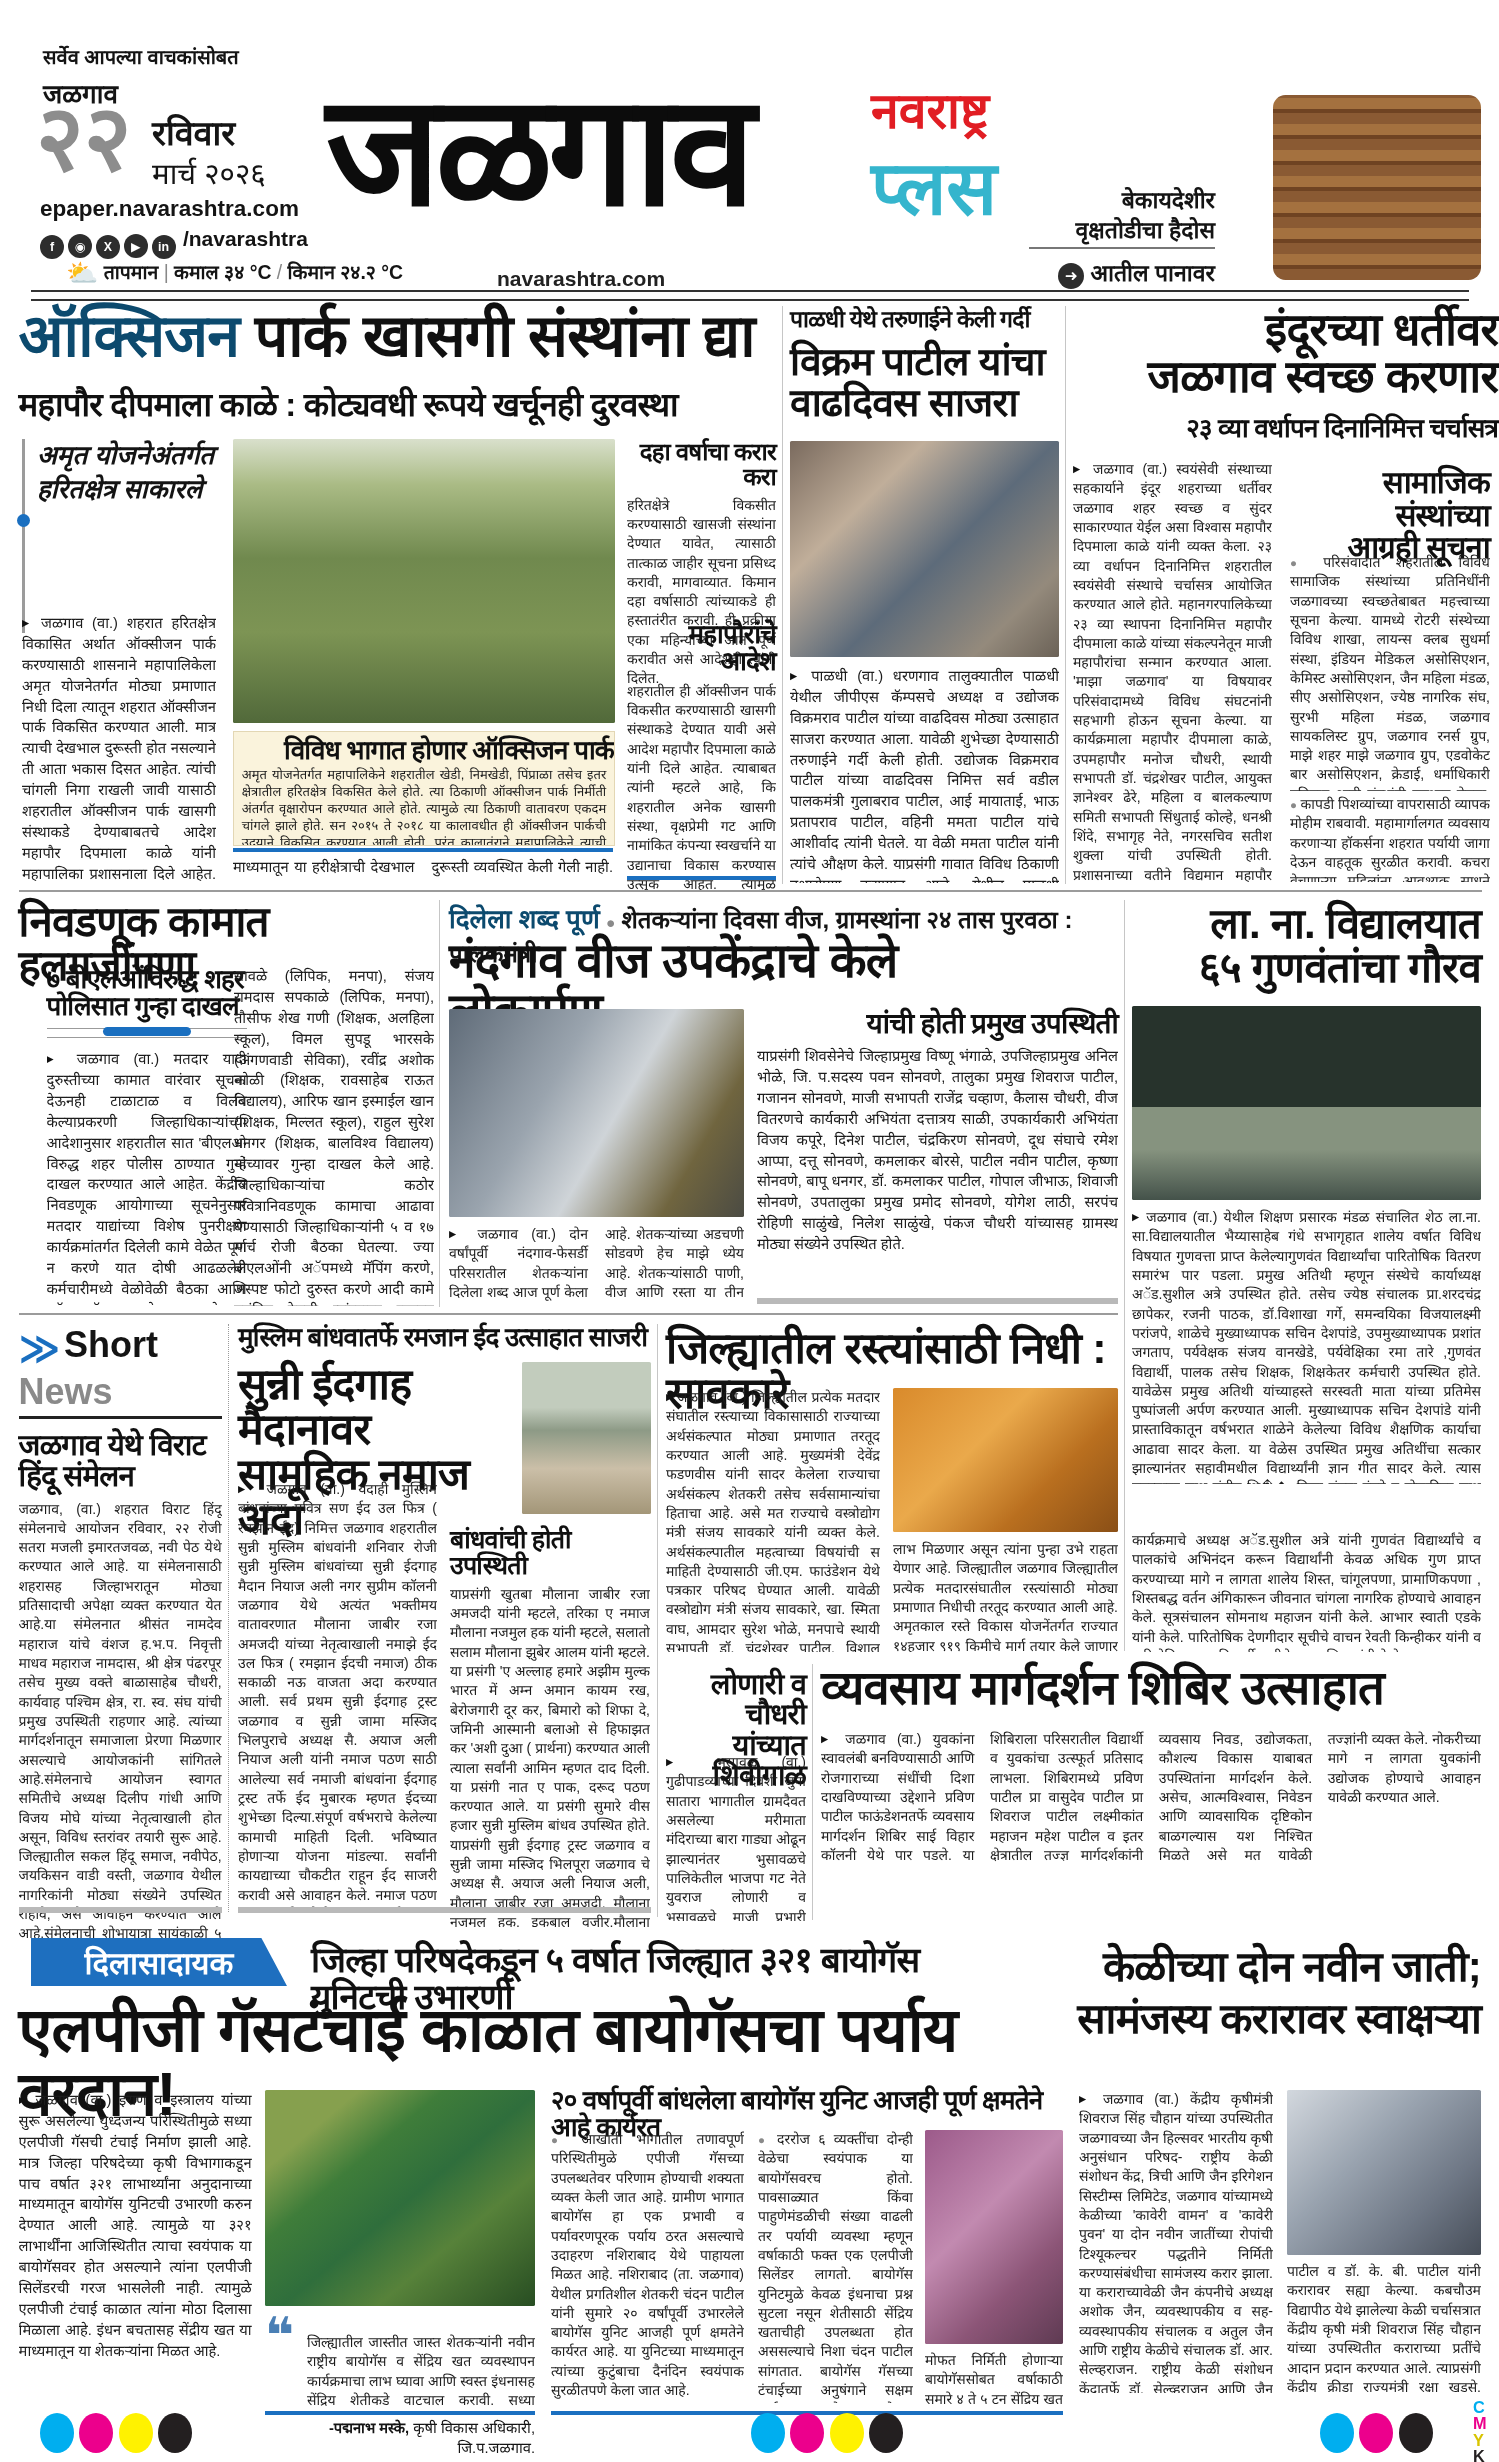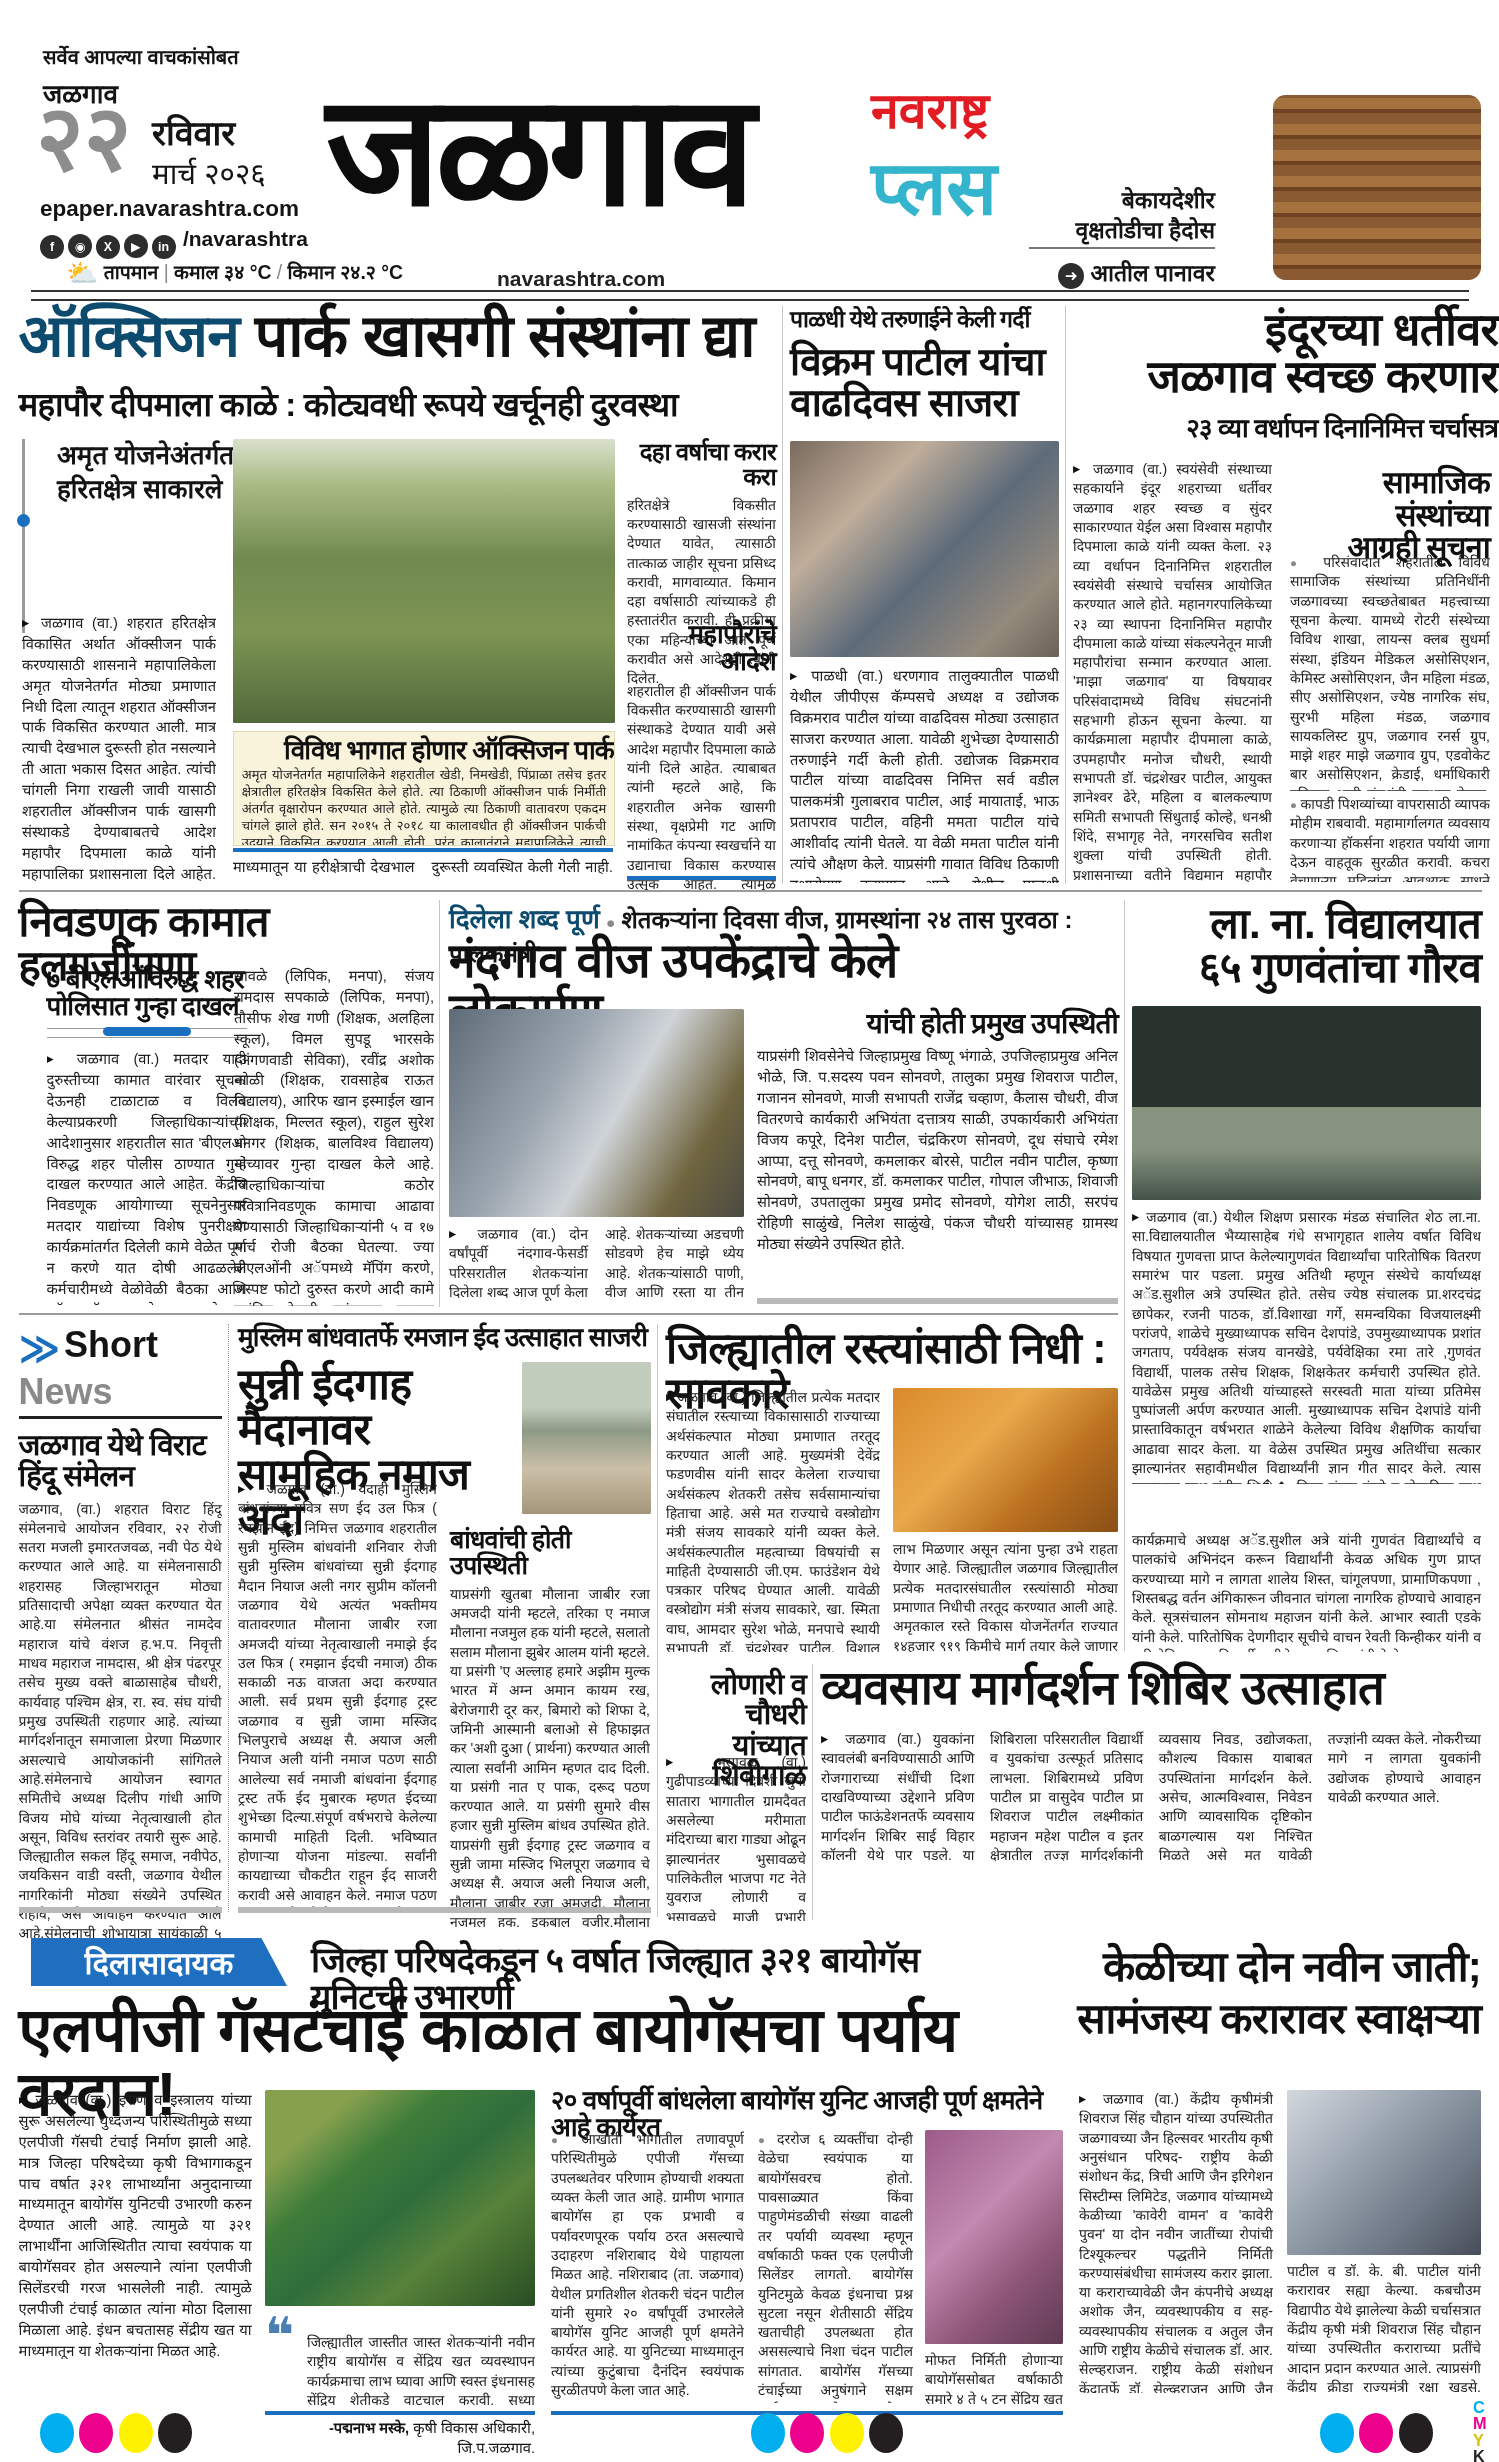--- a/index.html
+++ b/index.html
@@ -31,21 +31,21 @@
   .rule-gray{position:absolute;height:6.2px;background:#b9b9b9;}
   .rule-thin{position:absolute;height:1.6px;background:#9b9b9b;}
   .vline{position:absolute;width:0.8px;background:#c6c6c6;}
   .vdot{position:absolute;width:0;border-left:1.6px dotted #9b9b9b;}
   .dbl-rule{position:absolute;height:7px;border-top:2.3px solid #333;border-bottom:2.3px solid #333;}
   .cream{background:#faf3dc;border:0.8px solid #e3d7b4;}
   .soc{display:inline-flex;width:24px;height:24px;border-radius:50%;background:#2d2d2d;color:#fff;
        font-size:12.4px;font-weight:bold;align-items:center;justify-content:center;margin-right:3.9px;}
   .dots span{display:inline-block;width:34px;height:40px;border-radius:50%;margin-right:5.4px;}
   .dc{background:#00aeef;} .dm{background:#ec008c;} .dy{background:#fff200;} .dk{background:#231f20;}
-  .intro{border-left:3.9px solid #9b9b9b;padding-left:32px;position:relative;}
+  .intro{border-left:3.9px solid #9b9b9b;padding-left:12px;position:relative;font-style:italic;}
   .intro .bdot{position:absolute;left:-8.5px;top:75px;width:13px;height:13px;border-radius:50%;background:#1a6fc0;}
   .fdiv{position:relative;height:7.8px;border-top:1.6px solid #9b9b9b;border-bottom:1.6px solid #9b9b9b;margin:7.8px 0 11px 0;}
   .fdiv::after{content:"";position:absolute;left:28%;top:-2.3px;width:44%;height:9.3px;background:#1a6fc0;border-radius:5.4px;}
   .label-blue{background:#1e6fbf;color:#fff;clip-path:polygon(0 0,90% 0,100% 100%,0 100%);
               display:flex;align-items:center;justify-content:center;font-weight:bold;}
   .qmark{color:#4a7fb5;font-size:50px;line-height:0.8;font-weight:bold;}
   .cmykv{display:flex;flex-direction:column;font-weight:bold;font-size:16.3px;line-height:1.0;letter-spacing:0;}
   .cmykv i{font-style:normal;}
   .cmykv .lc{color:#00aeef;} .cmykv .lm{color:#ec008c;} .cmykv .ly{color:#d8c400;} .cmykv .lk{color:#231f20;}
   .kick-dot{color:#8a8a8a;font-size:15.5px;padding:0 6.2px;}

